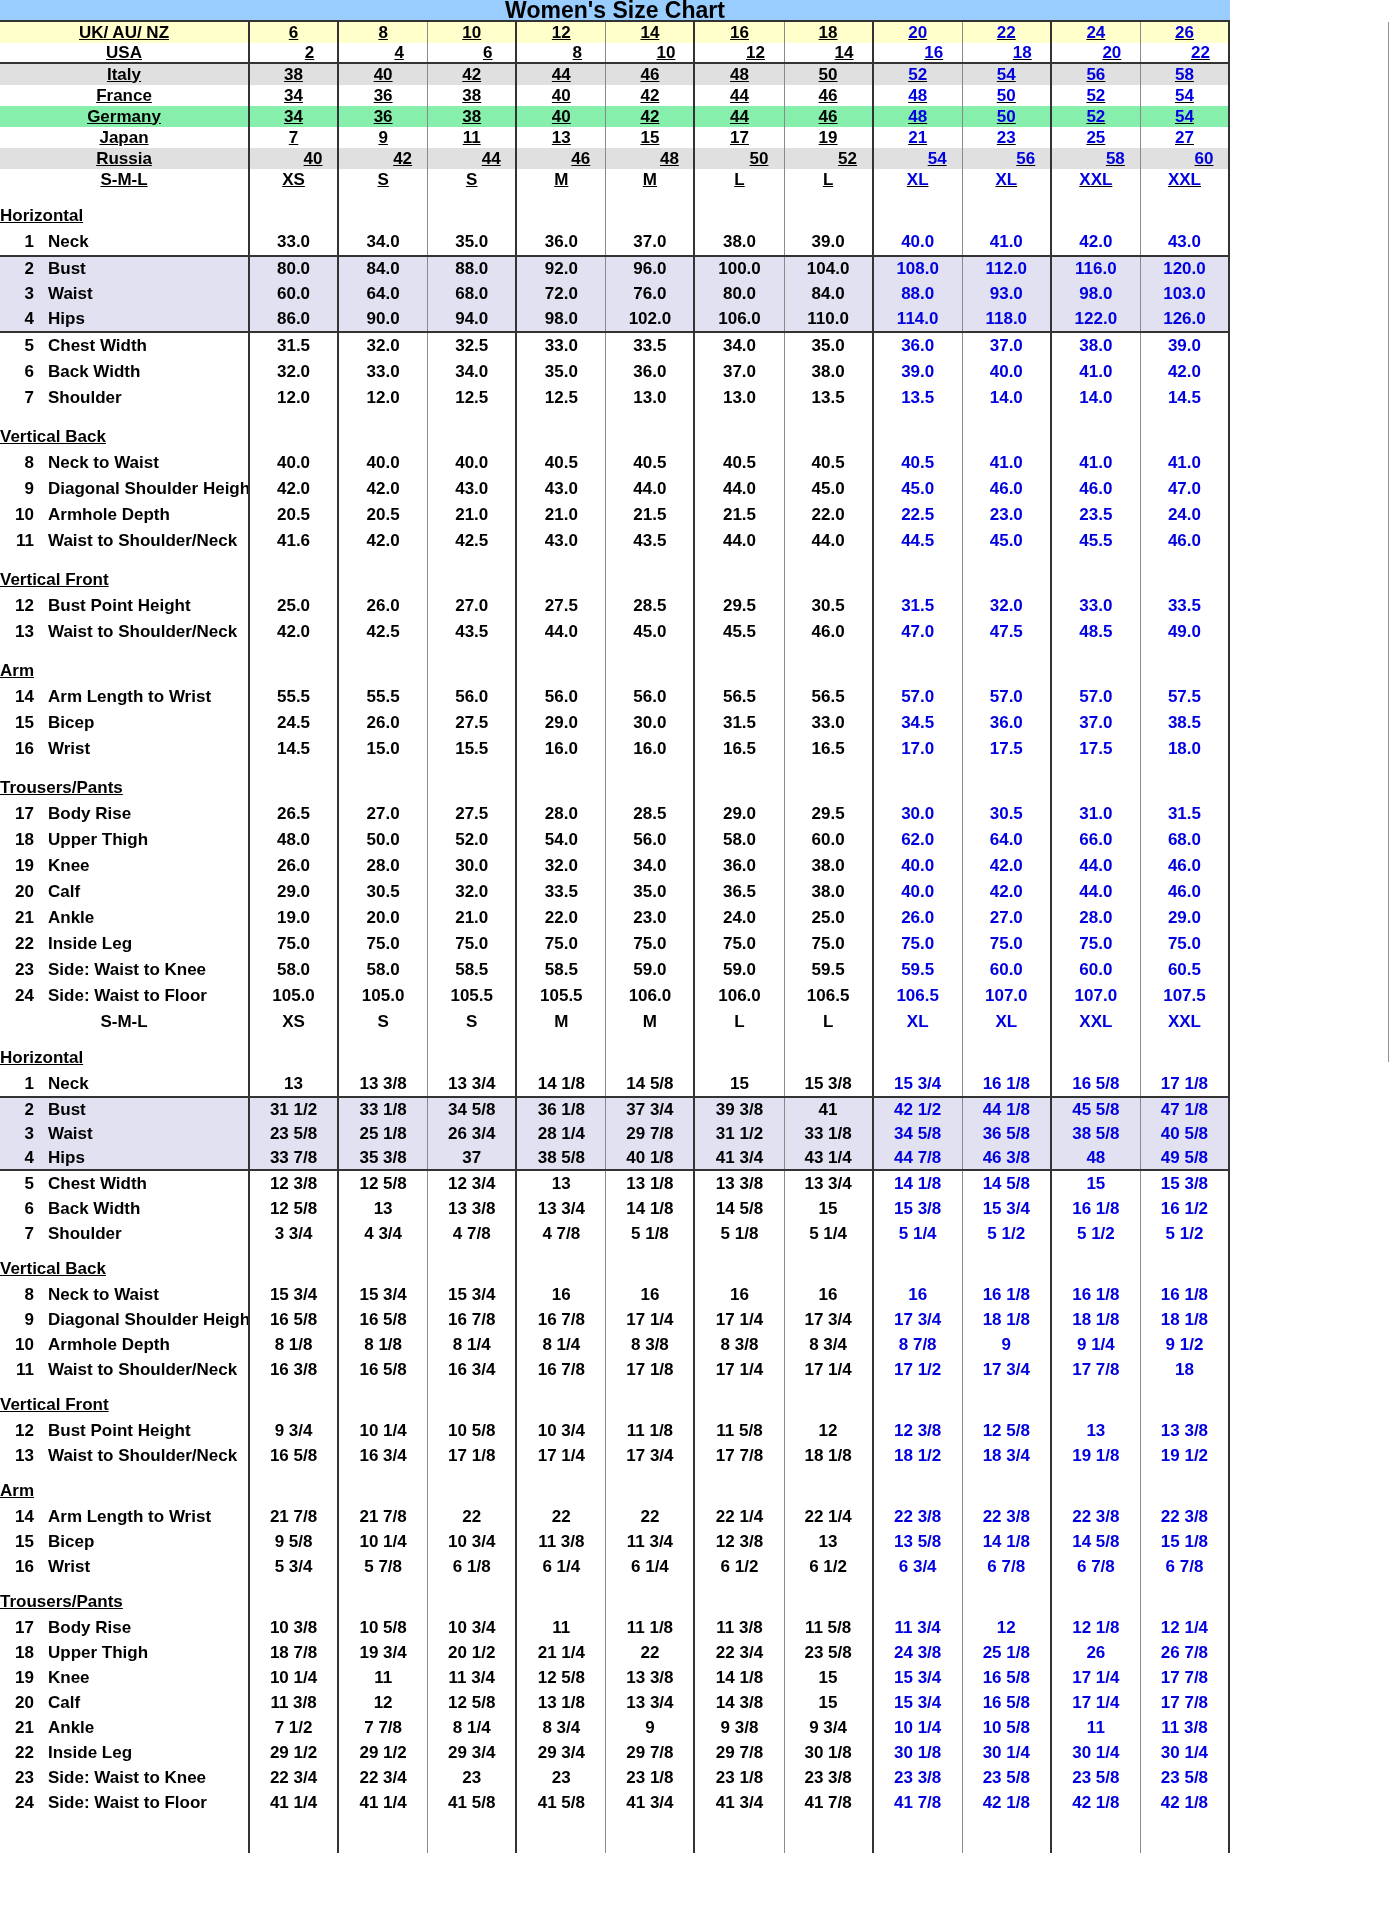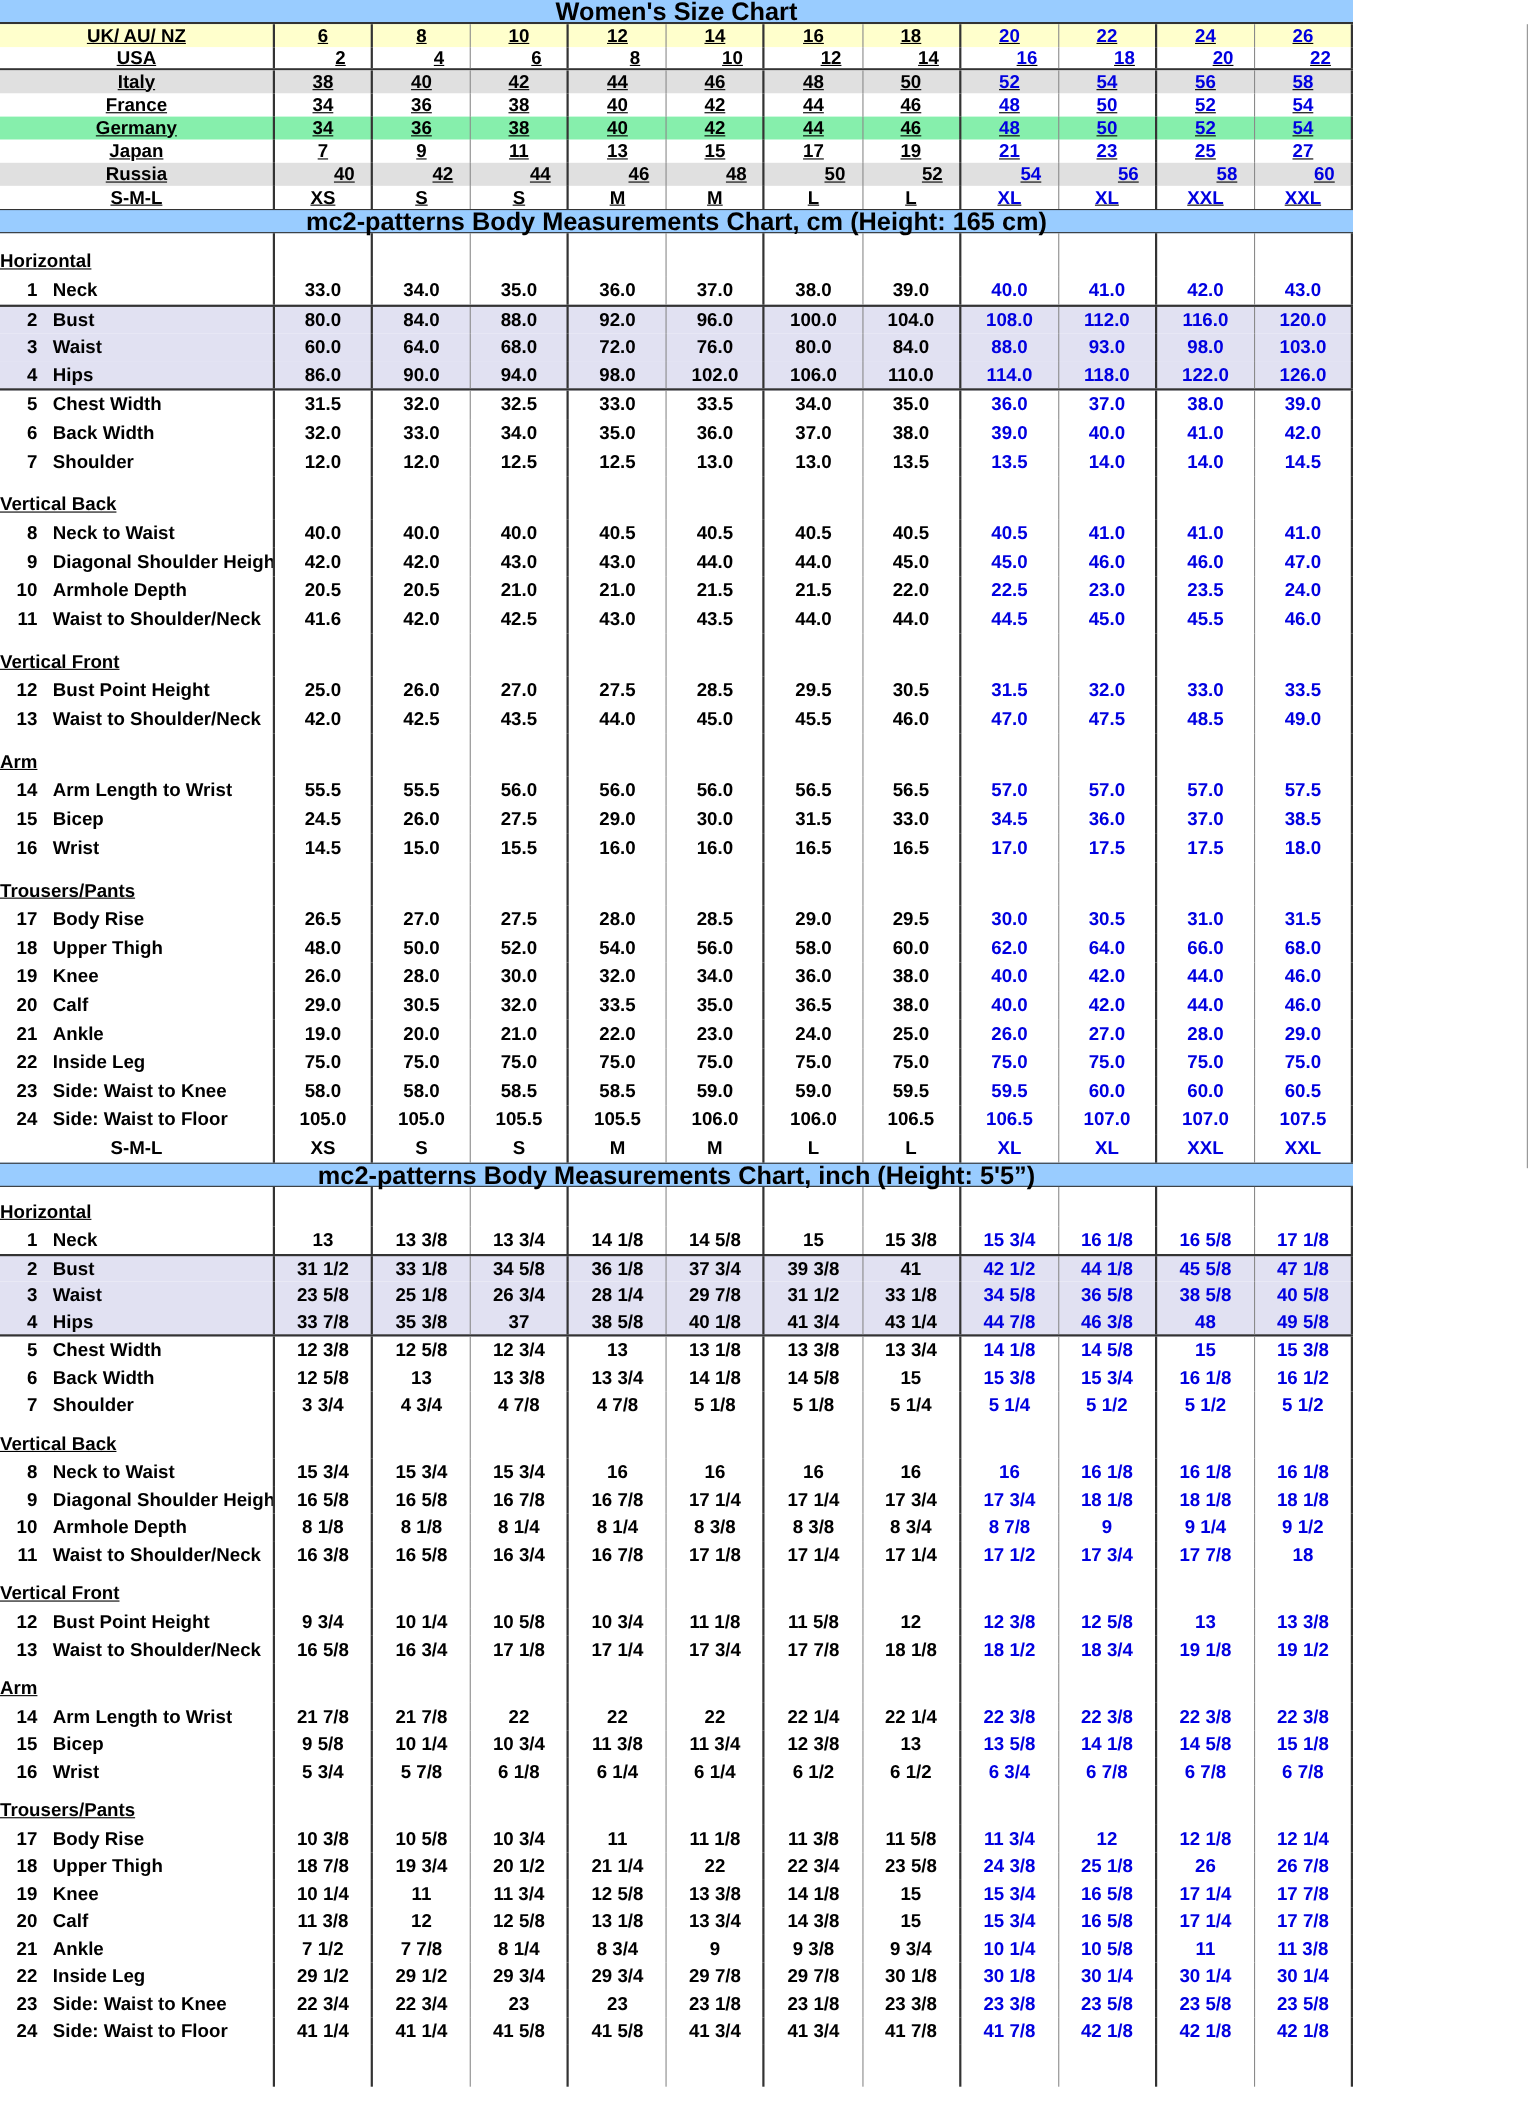--- a/index.html
+++ b/index.html
@@ -159,23 +159,20 @@
         <div class="dc tn">M</div>
         <div class="dc tk">M</div>
         <div class="dc tn">L</div>
         <div class="dc tk">L</div>
         <div class="dc tn bluetxt">XL</div>
         <div class="dc tk bluetxt">XL</div>
         <div class="dc tn bluetxt">XXL</div>
         <div class="dc tk bluetxt">XXL</div>
       </div>
     </div>
-  <div class="bar mid">
-    <span>mc2-patterns Body Measurements Chart, cm (Height: 165 cm)</span>
-  </div>
   <div id="cmbody">
       <div class="row srow-cm">
         <div class="lc sechead">
           <span class="lbl">Horizontal</span>
         </div>
         <div class="dc tk"></div>
         <div class="dc tn"></div>
         <div class="dc tk"></div>
         <div class="dc tn"></div>
         <div class="dc tk"></div>
@@ -666,23 +663,20 @@
         <div class="dc tn">M</div>
         <div class="dc tk">M</div>
         <div class="dc tn">L</div>
         <div class="dc tk">L</div>
         <div class="dc tn bluetxt">XL</div>
         <div class="dc tk bluetxt">XL</div>
         <div class="dc tn bluetxt">XXL</div>
         <div class="dc tk bluetxt">XXL</div>
       </div>
     </div>
-  <div class="bar mid">
-    <span>mc2-patterns Body Measurements Chart, inch (Height: 5'5”)</span>
-  </div>
   <div id="inbody">
       <div class="row srow-in">
         <div class="lc sechead">
           <span class="lbl">Horizontal</span>
         </div>
         <div class="dc tk"></div>
         <div class="dc tn"></div>
         <div class="dc tk"></div>
         <div class="dc tn"></div>
         <div class="dc tk"></div>

